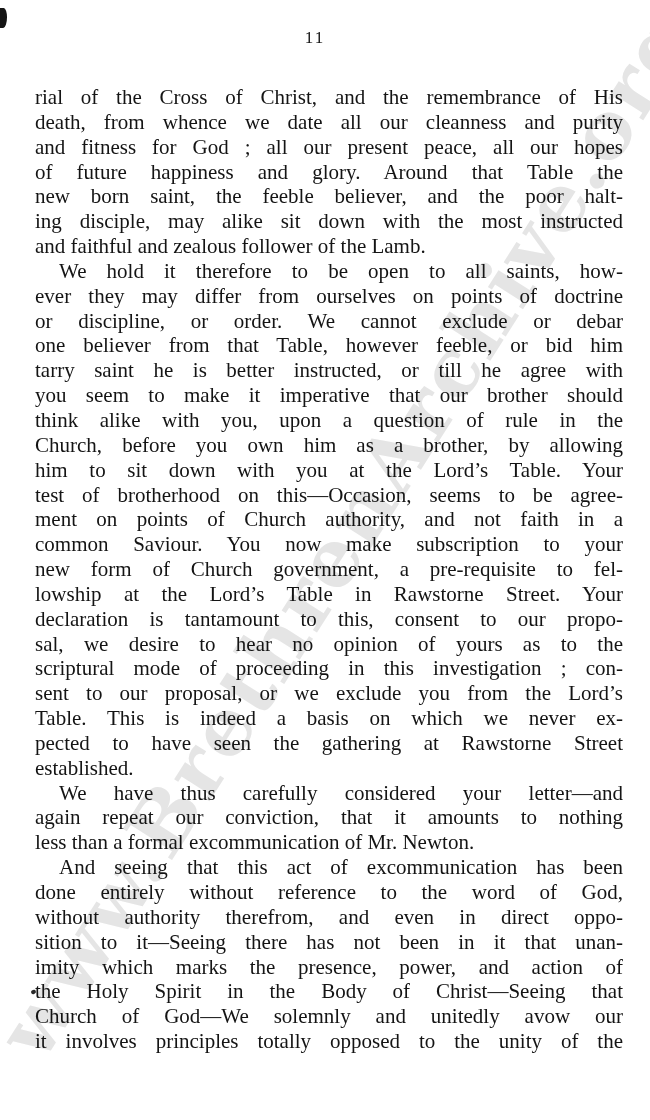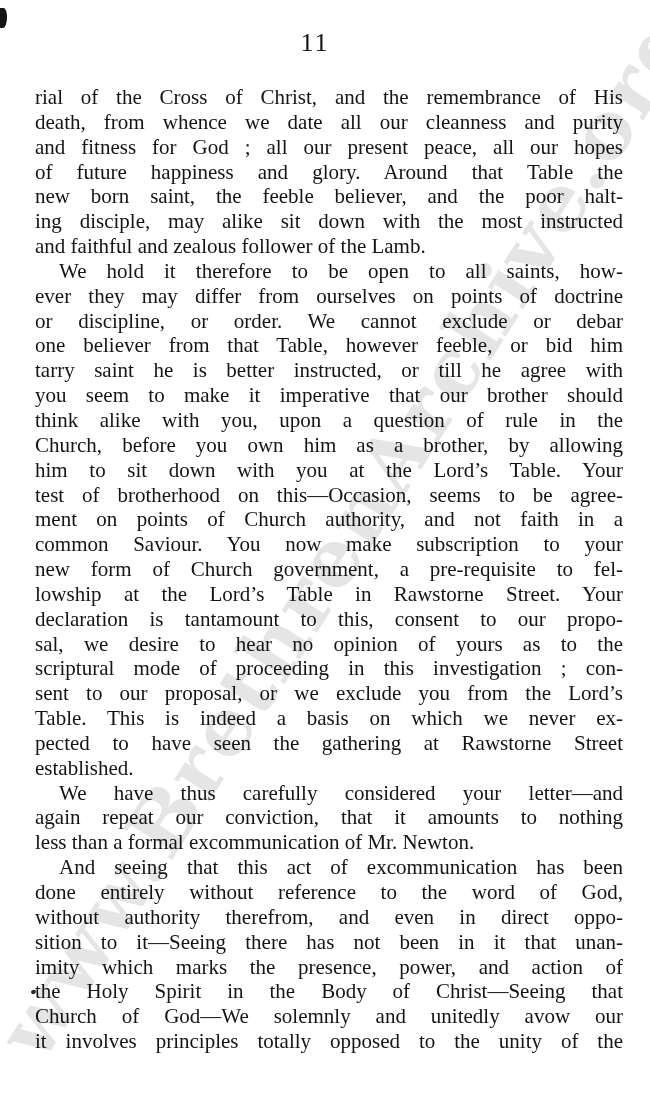--- a/index.html
+++ b/index.html
@@ -34,21 +34,21 @@
     transform-origin: 50% 50%;
     z-index: 0;
     user-select: none;
   }
   .page-number {
     position: absolute;
     top: 28px;
     left: 0;
     width: 630px;
     text-align: center;
-    font-size: 26px;
+    font-size: 17px;
     letter-spacing: 2px;
     z-index: 1;
   }
   .text-block {
     position: absolute;
     left: 35px;
     top: 85px;
     width: 588px;
     font-size: 21px;
     z-index: 1;

